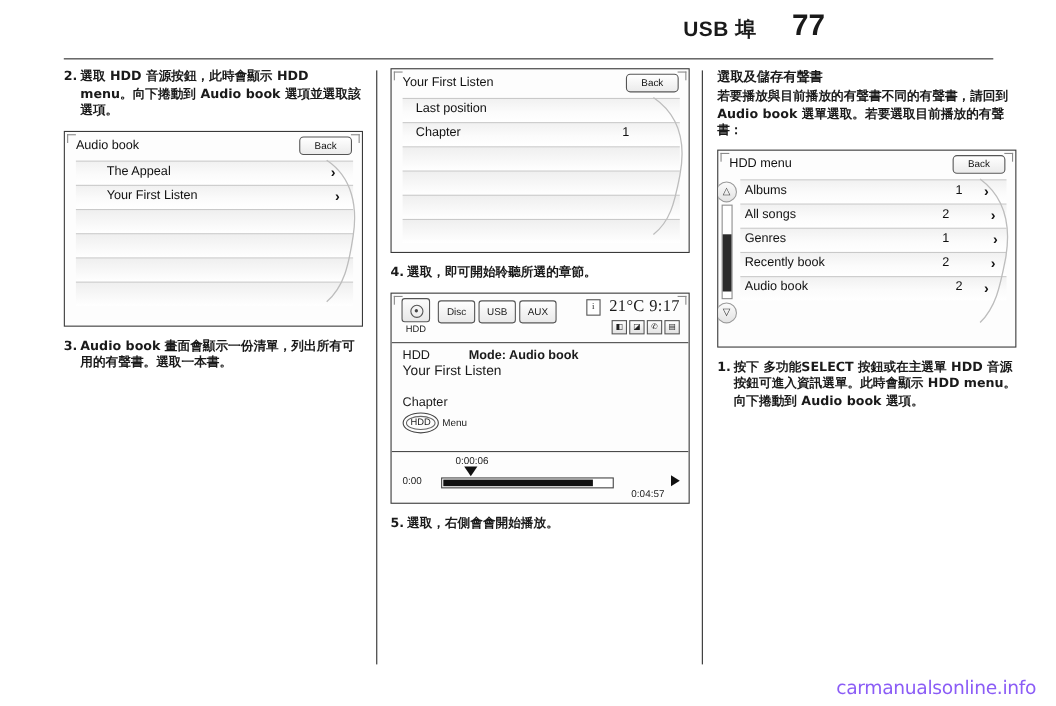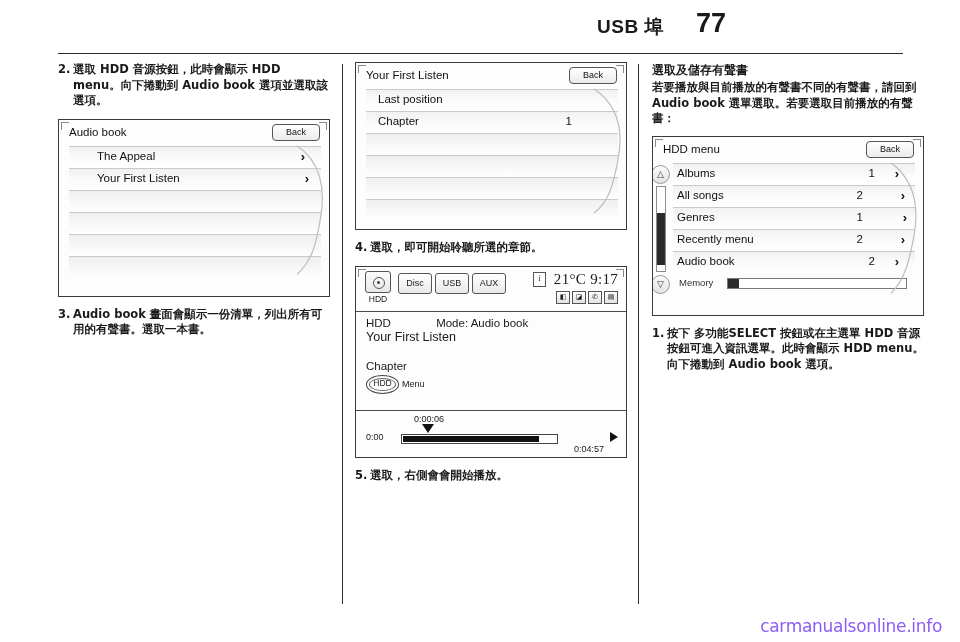--- a/index.html
+++ b/index.html
@@ -13,21 +13,21 @@
     position: relative;
     overflow: hidden;
     font-family: "Liberation Serif", "DejaVu Serif", serif;
     color: #1a1a1a;
   }
 
   
   .page-header {
     position: absolute;
     left: 0; top: 0;
-    width: 784px; height: 55px;
+    width: 784px; height: 55px; padding-left: 24px;
   }
   .header-title {
     position: absolute;
     right: 120px; top: 14px;
     font-size: 19px;
     font-weight: bold;
     letter-spacing: .5px;
     font-family: "Liberation Sans", sans-serif;
   }
   .header-page-number {
@@ -351,21 +351,22 @@
     position: relative;
     height: 93px;
     padding: 5px 10px 0 10px;
     border-bottom: 1px solid #4a4a4a;
   }
   .pi-line1 {
     font-size: 11.5px;
     font-family: "Liberation Sans", sans-serif;
   }
   .pi-mode {
-    margin-left: 42px;
+    margin-left: 32px;
+    font-weight: bold;
   }
   .pi-title {
     font-size: 12.5px;
     font-family: "Liberation Sans", sans-serif;
     margin-top: 1px;
   }
   .pi-chapter {
     font-size: 11.5px;
     font-family: "Liberation Sans", sans-serif;
     margin-top: 16px;
@@ -645,37 +646,31 @@
             <div class="scr-row-label flush">All songs</div>
             <div class="scr-row-value wide">2</div>
             <div class="chev" style="right:10px">›</div>
           </div>
           <div class="scr-row">
             <div class="scr-row-label flush">Genres</div>
             <div class="scr-row-value wide">1</div>
             <div class="chev" style="right:8px">›</div>
           </div>
           <div class="scr-row">
-            <div class="scr-row-label flush">Recently menu</div>
+            <div class="scr-row-label flush">Recently book</div>
             <div class="scr-row-value wide">2</div>
             <div class="chev" style="right:10px">›</div>
           </div>
           <div class="scr-row">
             <div class="scr-row-label flush">Audio book</div>
             <div class="scr-row-value">2</div>
             <div class="chev">›</div>
           </div>
         </div>
 
-        <div class="memory-row">
-          <div class="memory-label">Memory</div>
-          <div class="memory-bar">
-            <div class="fill" style="width: 6%;"></div>
-          </div>
-        </div>
 
         <svg class="curve" viewBox="0 0 34 180" preserveAspectRatio="none">
           <path d="M2 26 C 26 44, 30 72, 25 100 C 20 126, 16 144, 2 158" fill="none" stroke="#bdbdbd" stroke-width="1.2"></path>
         </svg>
       </div>
     </div>
 
     <div class="step">
       <div class="step-num">1.</div>
       <div class="step-body">按下 多功能SELECT 按鈕或在主選單 HDD 音源按鈕可進入資訊選單。此時會顯示 HDD menu。向下捲動到 Audio book 選項。</div>

